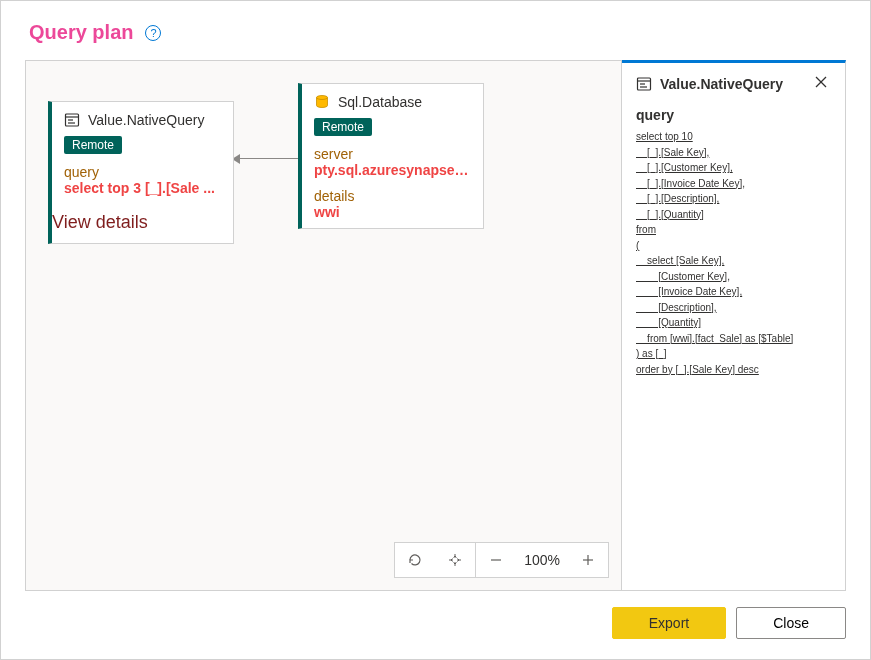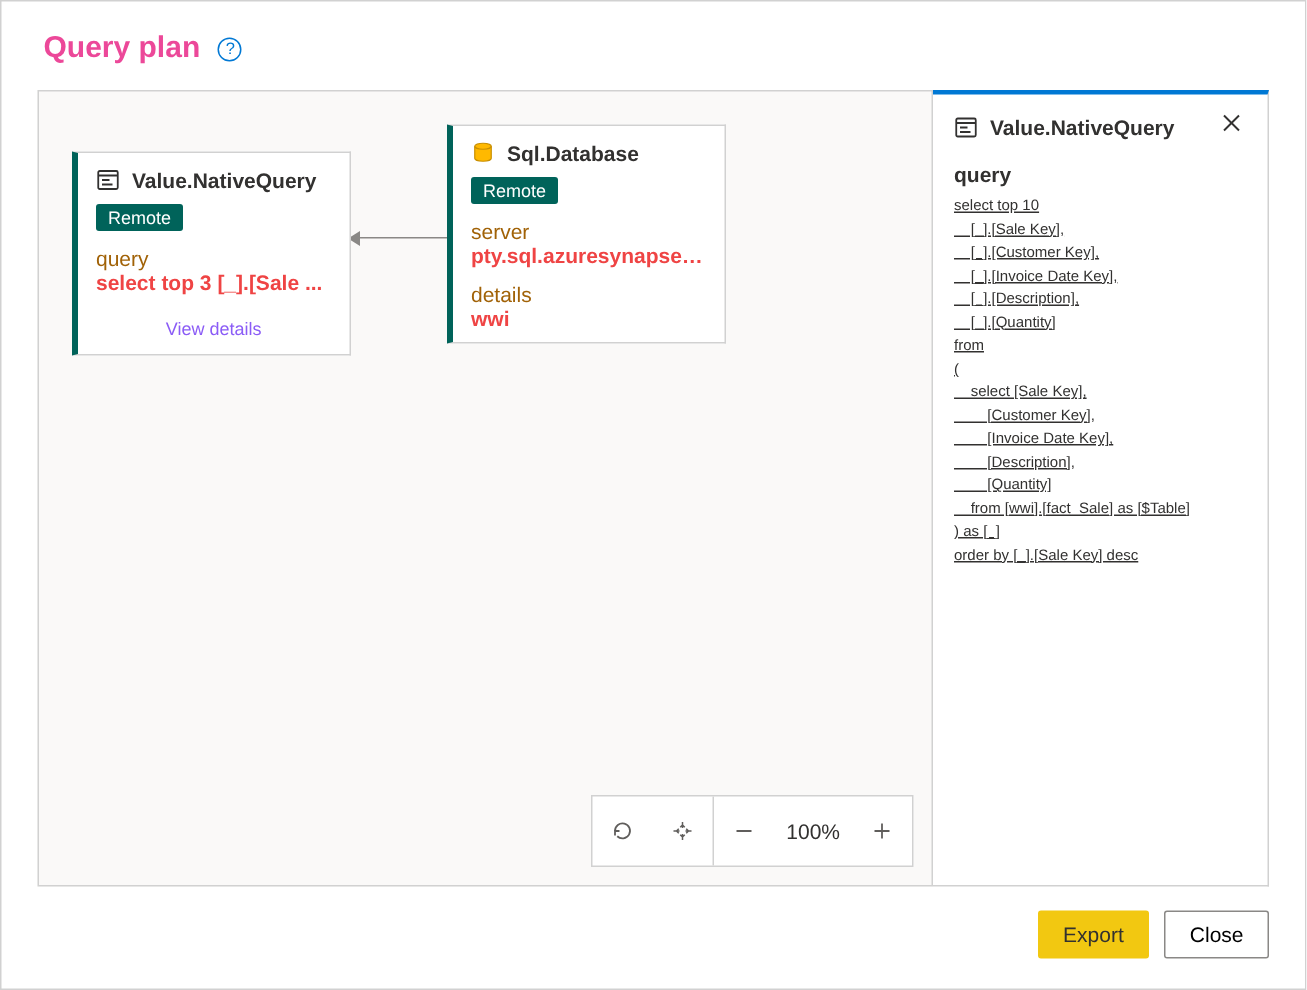--- a/index.html
+++ b/index.html
@@ -66,21 +66,21 @@
     align-items: center;
     padding: 10px 12px 6px 12px;
     gap: 8px;
   }
   .node-icon {
     width: 16px;
     height: 16px;
     flex-shrink: 0;
   }
   .node-title {
-    font-weight: 700;
+    font-weight: 400;
     font-size: 14px;
   }
   .badge {
     display: inline-block;
     background: #00635a;
     color: #fff;
     font-size: 12px;
     padding: 2px 8px;
     border-radius: 2px;
     margin: 2px 28px 8px 12px;
@@ -95,25 +95,25 @@
     padding: 0 12px 8px 12px;
     font-size: 14px;
     color: #ef4444;
     white-space: nowrap;
     overflow: hidden;
     text-overflow: ellipsis;
     font-weight: bold;
   }
   .node-link {
     display: block;
-    text-align: center;
-    color: #8b5cf6;
+    text-align: left;
+    color: #7f1d1d;
     padding: 8px 0 10px 0;
     cursor: pointer;
-    font-size: 12px;
+    font-size: 18px;
   }
   .arrow-line {
     position: absolute;
     height: 1px;
     background: #8a8886;
   }
   .arrow-head {
     position: absolute;
     width: 0;
     height: 0;
@@ -122,21 +122,21 @@
     border-right: 8px solid #8a8886;
   }
   .zoom-controls {
     position: absolute;
     right: 12px;
     bottom: 12px;
     background: #fff;
     border: 1px solid #d1d1d1;
     display: flex;
     align-items: center;
-    height: 48px;
+    height: 36px;
   }
   .zoom-btn {
     width: 40px;
     height: 36px;
     display: flex;
     align-items: center;
     justify-content: center;
     cursor: pointer;
     color: #605e5c;
     font-size: 18px;
@@ -189,21 +189,21 @@
     line-height: 1.55;
     text-decoration: underline;
   }
   .footer {
     display: flex;
     justify-content: flex-end;
     gap: 10px;
     padding: 0 24px 20px 24px;
   }
   .btn {
-    padding: 7px 16px;
+    padding: 7px 36px;
     border: 1px solid #8a8886;
     background: #fff;
     font-size: 14px;
     cursor: pointer;
     border-radius: 2px;
   }
   .btn-primary {
     background: #f2c811;
     border-color: #f2c811;
     color: #323130;

